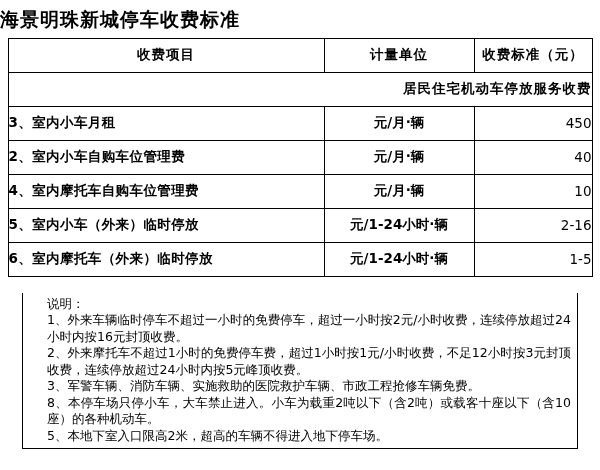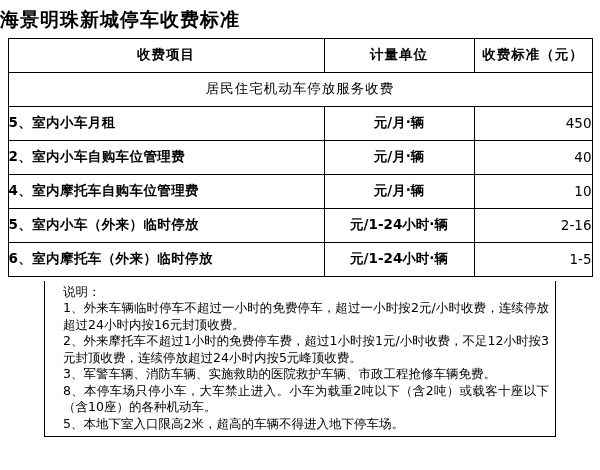--- a/index.html
+++ b/index.html
@@ -45,22 +45,22 @@
   .col-unit { width: 150px; }
   .col-std  { width: 118px; }
 
   td.hdr {
     text-align: center;
     font-weight: bold;
     font-size: 14px;
     letter-spacing: 1px;
   }
   td.section {
-    text-align: center;
-    font-weight: normal;
+    text-align: right;
+    font-weight: bold;
     font-size: 14px;
     letter-spacing: 1px;
     height: 30px;
   }
   td.item {
     text-align: left;
     padding-left: 7px;
     font-weight: bold;
     font-size: 13.5px;
     letter-spacing: 0.4px;
@@ -68,26 +68,26 @@
   td.unit {
     text-align: center;
     font-size: 13px;
     font-weight: bold;
   }
   td.std {
     text-align: right;
     font-size: 13px;
   }
   .notes {
-    width: 512px;
-    margin: 4px auto;
+    width: 556px;
+    margin: 16px auto;
     box-sizing: border-box;
     border: 1px solid #000000;
     border-top: none;
-    padding: 3px 6px 4px 18px;
+    padding: 3px 6px 4px 24px;
     font-size: 12.5px;
     line-height: 1.32;
     letter-spacing: 0px;
   }
   .notes .nline {
     display: block;
     text-align: justify;
   }
 </style>
 </head>
@@ -106,21 +106,21 @@
     <tbody>
       <tr>
         <td class="hdr">收费项目</td>
         <td class="hdr">计量单位</td>
         <td class="hdr">收费标准（元）</td>
       </tr>
       <tr>
         <td class="section" colspan="3">居民住宅机动车停放服务收费</td>
       </tr>
       <tr>
-        <td class="item">5、室内小车月租</td>
+        <td class="item">3、室内小车月租</td>
         <td class="unit">元/月·辆</td>
         <td class="std">450</td>
       </tr>
       <tr>
         <td class="item">2、室内小车自购车位管理费</td>
         <td class="unit">元/月·辆</td>
         <td class="std">40</td>
       </tr>
       <tr>
         <td class="item">4、室内摩托车自购车位管理费</td>

